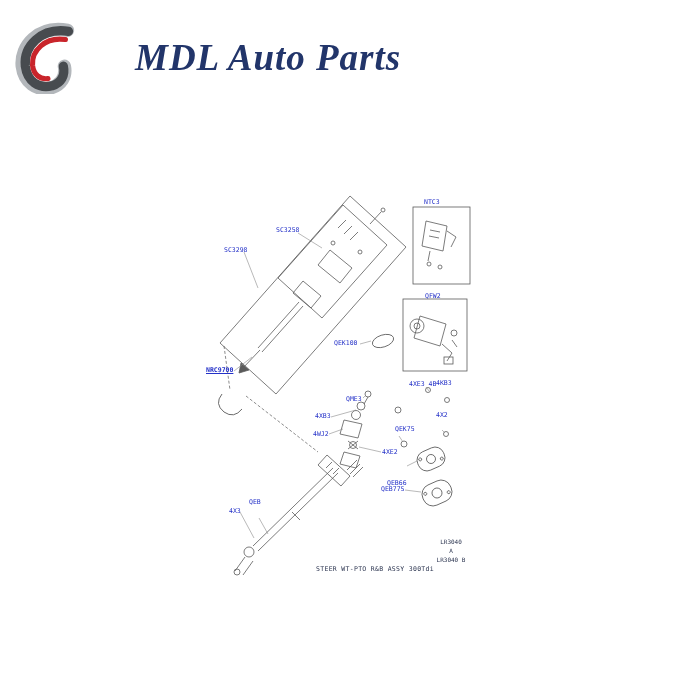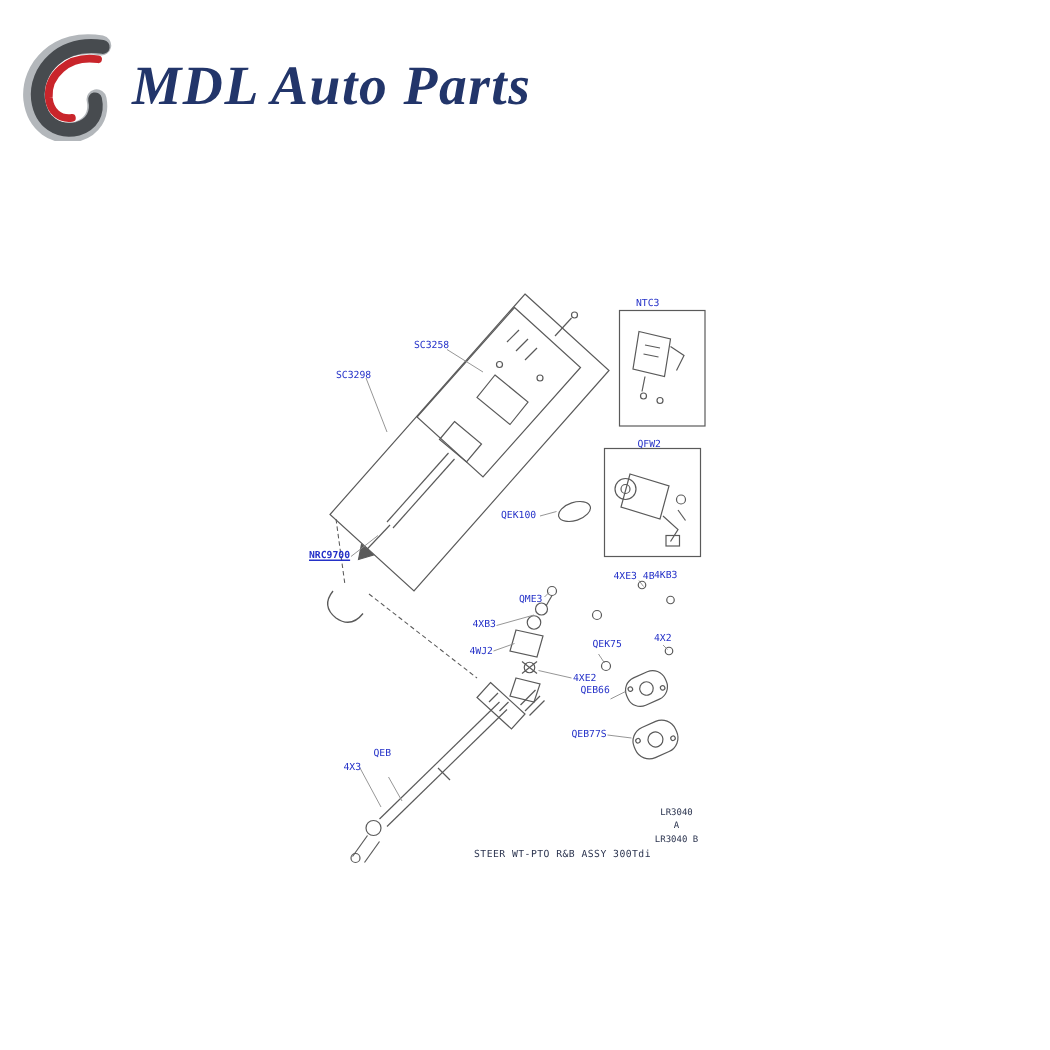--- a/index.html
+++ b/index.html
@@ -1,20 +1,20 @@
 <!DOCTYPE html>
 <html><head>
 <meta charset="utf-8">
 <style>
   html,body{margin:0;padding:0;}
   body{
     width:700px;height:700px;background:#ffffff;position:relative;overflow:hidden;
     font-family:"Liberation Sans", sans-serif;
   }
-  .brand{position:absolute;top:20px;left:14px;display:flex;align-items:center;}
+  .brand{position:absolute;top:20px;left:14px;display:flex;align-items:center;gap:47px;}
   .brand-logo{width:72px;height:74px;flex:0 0 auto;}
   .brand-name{
     font-family:"Liberation Serif", serif;
     font-style:italic;font-weight:bold;
     font-size:37px;color:#22356a;letter-spacing:1px;
     margin-left:2px;white-space:nowrap;
   }
   .figure{position:absolute;left:0;top:0;width:620px;height:700px;}
   .diagram-svg{position:absolute;left:0;top:0;}
   .callout{
@@ -173,23 +173,23 @@
   <span class="callout" style="left:224px;top:247px">SC3298</span>
   <span class="callout" style="left:425px;top:293px">QFW2</span>
   <span class="callout" style="left:334px;top:340px">QEK100</span>
   <span class="callout u" style="left:206px;top:367px">NRC9700</span>
   <span class="callout" style="left:409px;top:381px">4XE3 4B</span>
   <span class="callout" style="left:436px;top:380px">4KB3</span>
   <span class="callout" style="left:346px;top:396px">QME3</span>
   <span class="callout" style="left:315px;top:413px">4XB3</span>
   <span class="callout" style="left:313px;top:431px">4WJ2</span>
   <span class="callout" style="left:395px;top:426px">QEK75</span>
-  <span class="callout" style="left:436px;top:422px">4X2</span>
+  <span class="callout" style="left:436px;top:412px">4X2</span>
   <span class="callout" style="left:382px;top:449px">4XE2</span>
-  <span class="callout" style="left:387px;top:457px">QEB66</span>
+  <span class="callout" style="left:387px;top:480px">QEB66</span>
   <span class="callout" style="left:381px;top:486px">QEB77S</span>
   <span class="callout" style="left:229px;top:508px">4X3</span>
   <span class="callout" style="left:249px;top:499px">QEB</span>
 
   <div class="caption">STEER WT-PTO R&amp;B ASSY 300Tdi</div>
   <div class="footnote">
     <div>LR3040</div>
     <div>A</div>
     <div>LR3040 B</div>
   </div>

